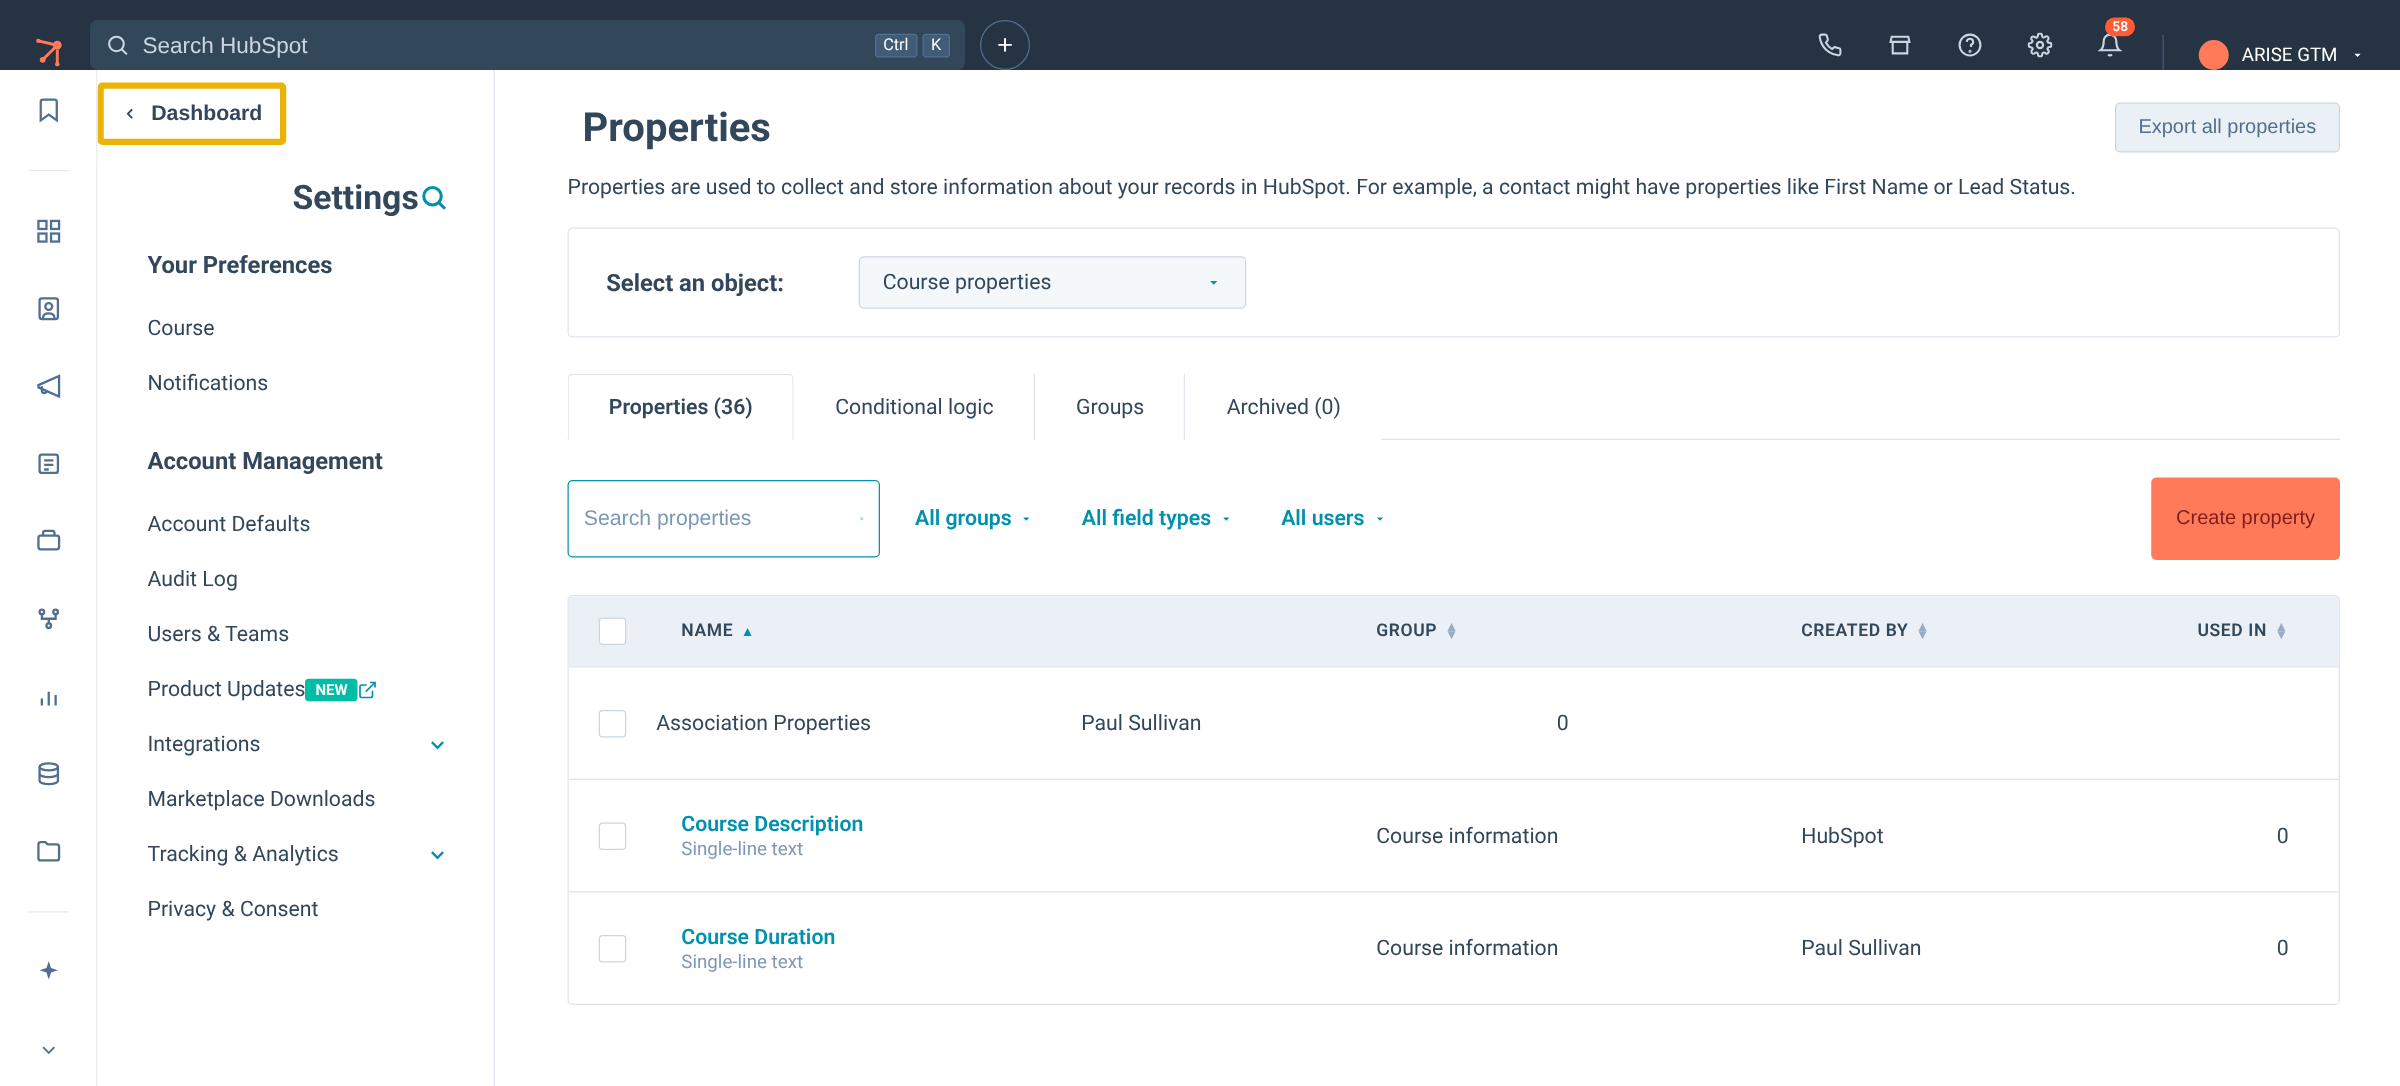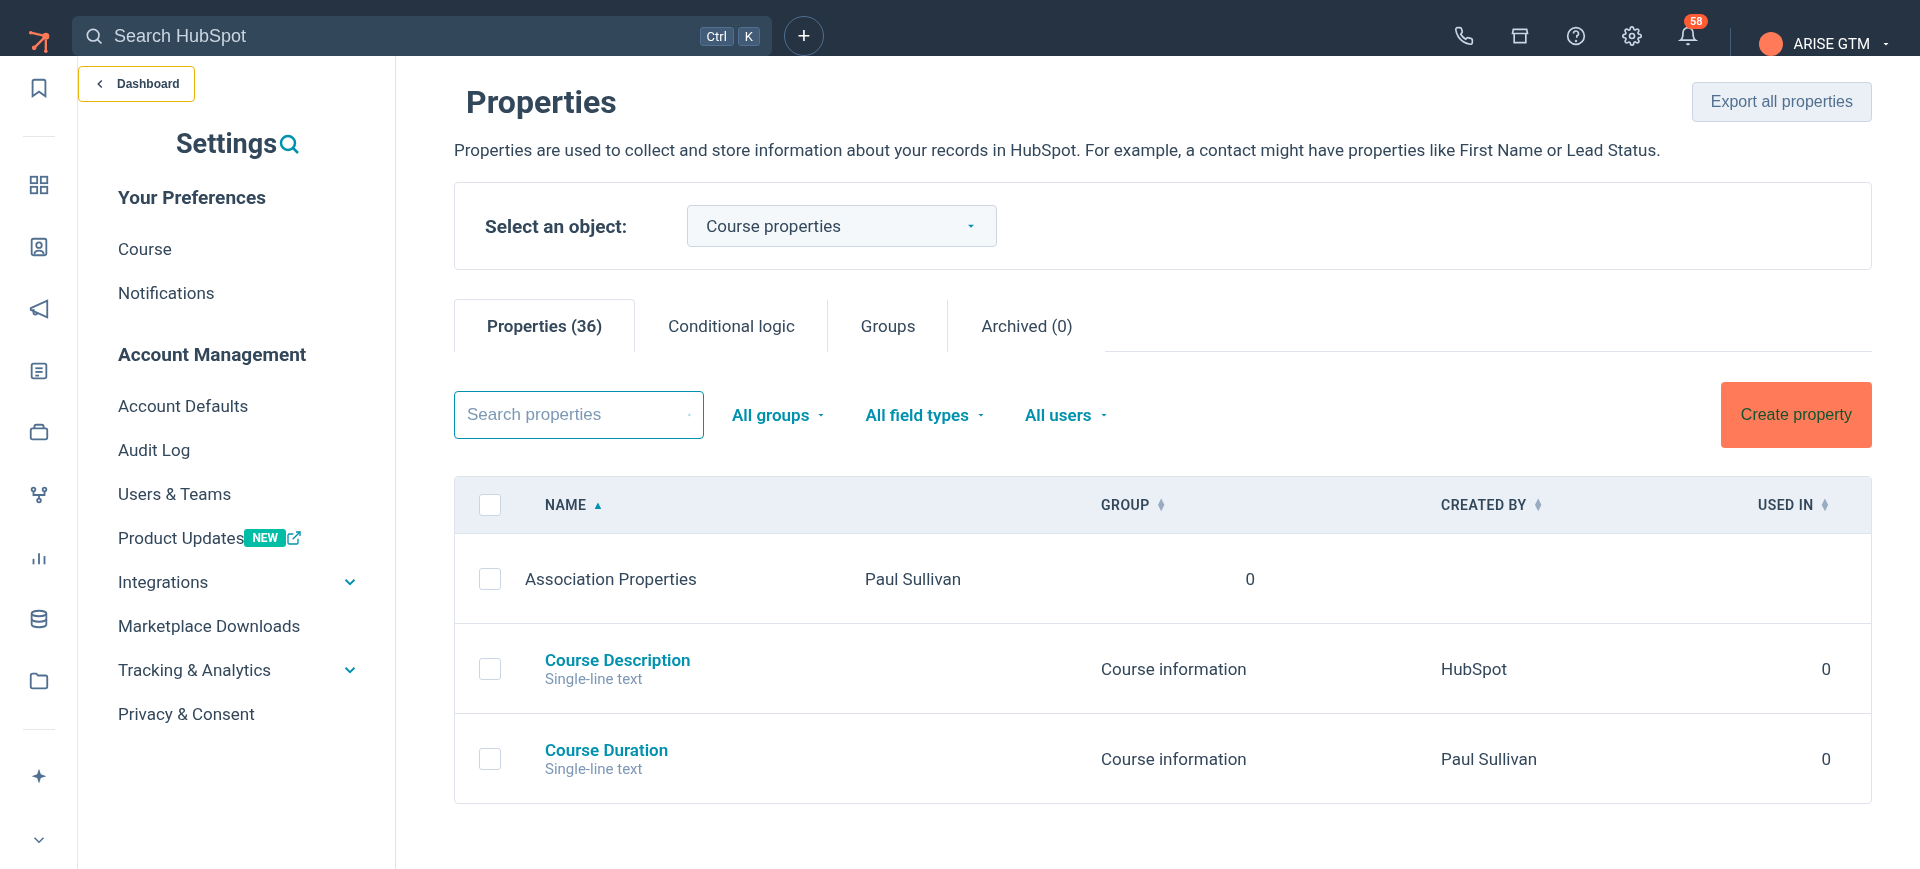--- a/index.html
+++ b/index.html
@@ -23,23 +23,23 @@
 
 
 .rail { position: absolute; left: 0; top: 56px; bottom: 0; width: 78px; background: #fff; border-right: 1px solid #e5e8eb; display: flex; flex-direction: column; align-items: center; padding-top: 18px; gap: 34px; }
 .rail-icon { color: #516f90; width: 28px; height: 28px; display: flex; align-items: center; justify-content: center; cursor: pointer; }
 .rail-sep { width: 32px; height: 1px; background: #e5e8eb; }
 
 
 .settings-side { position: absolute; left: 78px; top: 56px; bottom: 0; width: 318px; border-right: 1px solid #dfe3eb; overflow-y: auto; padding: 10px 0 0 0; background: #fff; }
 .settings-side::-webkit-scrollbar { width: 12px; }
 .settings-side::-webkit-scrollbar-thumb { background: #c0c4ca; border-radius: 6px; }
-.dashboard-btn { margin: 0 0 12px 0; border: 1px solid #eab308; background: #fff; border-radius: 4px; padding: 10px 14px; display: flex; align-items: center; gap: 10px; font-size: 12px; font-weight: 600; color: #33475b; cursor: pointer; }
+.dashboard-btn { margin: 0 0 12px 0; border: 5px solid #eab308; background: #fff; border-radius: 4px; padding: 10px 14px; display: flex; align-items: center; gap: 10px; font-size: 17px; font-weight: 600; color: #33475b; cursor: pointer; }
 .side-pad { padding: 0 36px 0 40px; }
-.settings-head { display: flex; align-items: center; justify-content: center; margin: 26px 0 26px 0; }
+.settings-head { display: flex; align-items: center; justify-content: flex-end; margin: 26px 0 26px 0; }
 .settings-title { font-size: 27px; font-weight: 700; color: #33475b; }
 .search-teal { color: #0091ae; cursor: pointer; }
 .section-head { font-size: 19px; font-weight: 700; color: #33475b; margin: 10px 0 18px 0; }
 .side-item { display: flex; align-items: center; justify-content: space-between; font-size: 17px; color: #33475b; padding: 12px 0; cursor: pointer; }
 .side-item .label-row { display: flex; align-items: center; flex-wrap: wrap; gap: 0; }
 .new-badge { background: #00bda5; color: #fff; font-size: 12px; font-weight: 700; padding: 2px 8px; border-radius: 3px; }
 .ext-icon { color: #0091ae; }
 .chev { color: #0091ae; }
 
 
@@ -53,26 +53,26 @@
 .object-select { border: 1px solid #cbd6e2; background: #f5f8fa; border-radius: 4px; padding: 10px 18px; font-size: 17px; display: flex; align-items: center; gap: 80px; cursor: pointer; min-width: 310px; justify-content: space-between; }
 .caret-teal { color: #0091ae; }
 
 .tabs { display: flex; border-bottom: 1px solid #dfe3eb; }
 .tab { padding: 16px 32px; font-size: 17px; color: #33475b; border: 1px solid transparent; border-bottom: none; cursor: pointer; position: relative; bottom: -1px; background: #fff; }
 .tab.active { border-color: #dfe3eb; border-radius: 4px 4px 0 0; font-weight: 600; }
 .tab:not(.active) { border-right: 1px solid #dfe3eb; }
 .tab:last-child { border-right: none; }
 
 .filter-row { display: flex; align-items: center; gap: 18px; margin: 30px 0 28px 0; }
-.prop-search { border: 1.5px solid #0091ae; border-radius: 4px; display: flex; align-items: center; padding: 0 12px; height: 48px; width: 250px; }
+.prop-search { border: 1.5px solid #0091ae; border-radius: 4px; display: flex; align-items: center; padding: 0 12px; height: 62px; width: 250px; }
 .prop-search input { border: none; outline: none; flex: 1; font-size: 17px; }
 .prop-search input::placeholder { color: #7c98b6; }
 .filter-dd { color: #0091ae; font-size: 17px; font-weight: 600; display: flex; align-items: center; gap: 6px; cursor: pointer; padding: 0 10px; }
 .filter-spacer { flex: 1; }
-.create-btn { background: #ff7a59; color: #14532d; border: none; border-radius: 4px; padding: 24px 20px; font-size: 16px; font-weight: 500; cursor: pointer; }
+.create-btn { background: #ff7a59; color: #7f1d1d; border: none; border-radius: 4px; padding: 24px 20px; font-size: 16px; font-weight: 500; cursor: pointer; }
 
 .table { border: 1px solid #dfe3eb; border-radius: 4px; overflow: hidden; }
 .thead { background: #eaf0f6; display: flex; align-items: center; height: 56px; font-size: 14px; font-weight: 600; color: #33475b; letter-spacing: 0.5px; }
 .col-check { width: 70px; display: flex; justify-content: center; }
 .col-name { flex: 1; padding-left: 20px; display: flex; align-items: center; gap: 6px; }
 .col-group { width: 340px; }
 .col-created { width: 290px; }
 .col-used { width: 140px; text-align: right; padding-right: 40px; }
 .th-label { display: flex; align-items: center; gap: 6px; }
 .sort-icon { color: #0091ae; font-size: 11px; }

